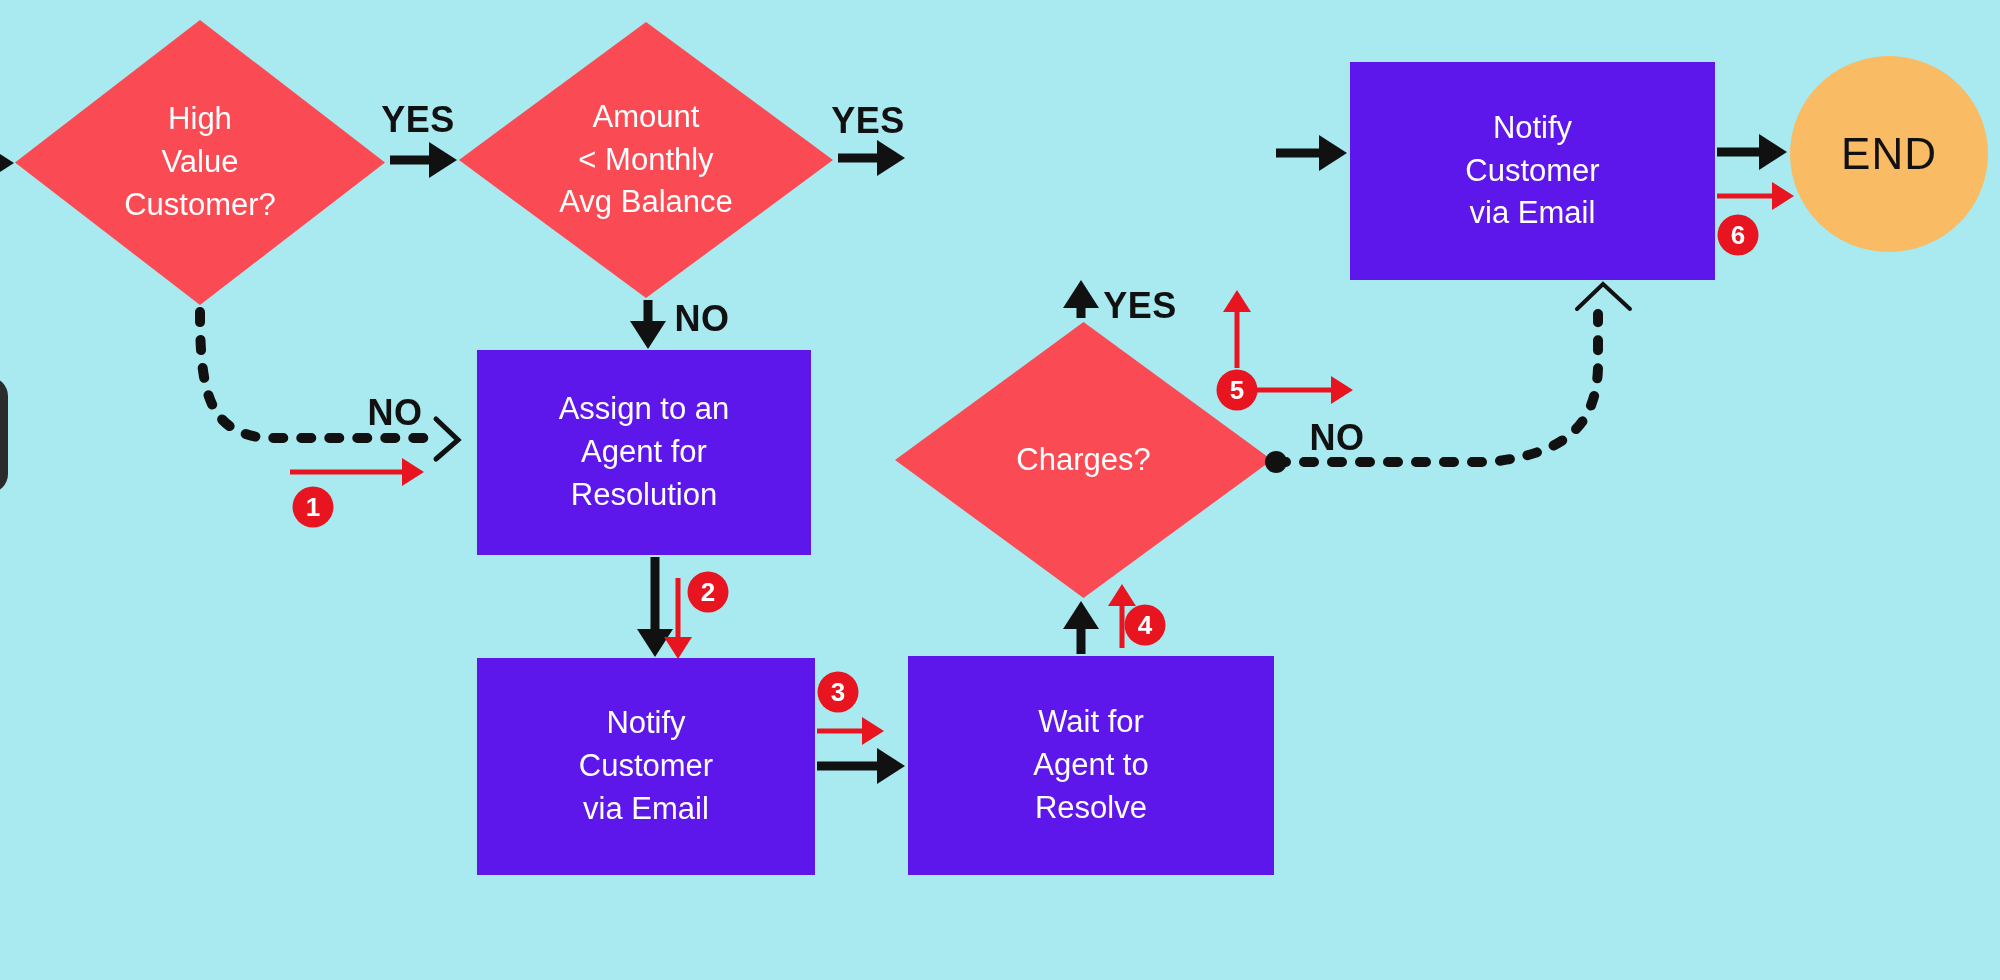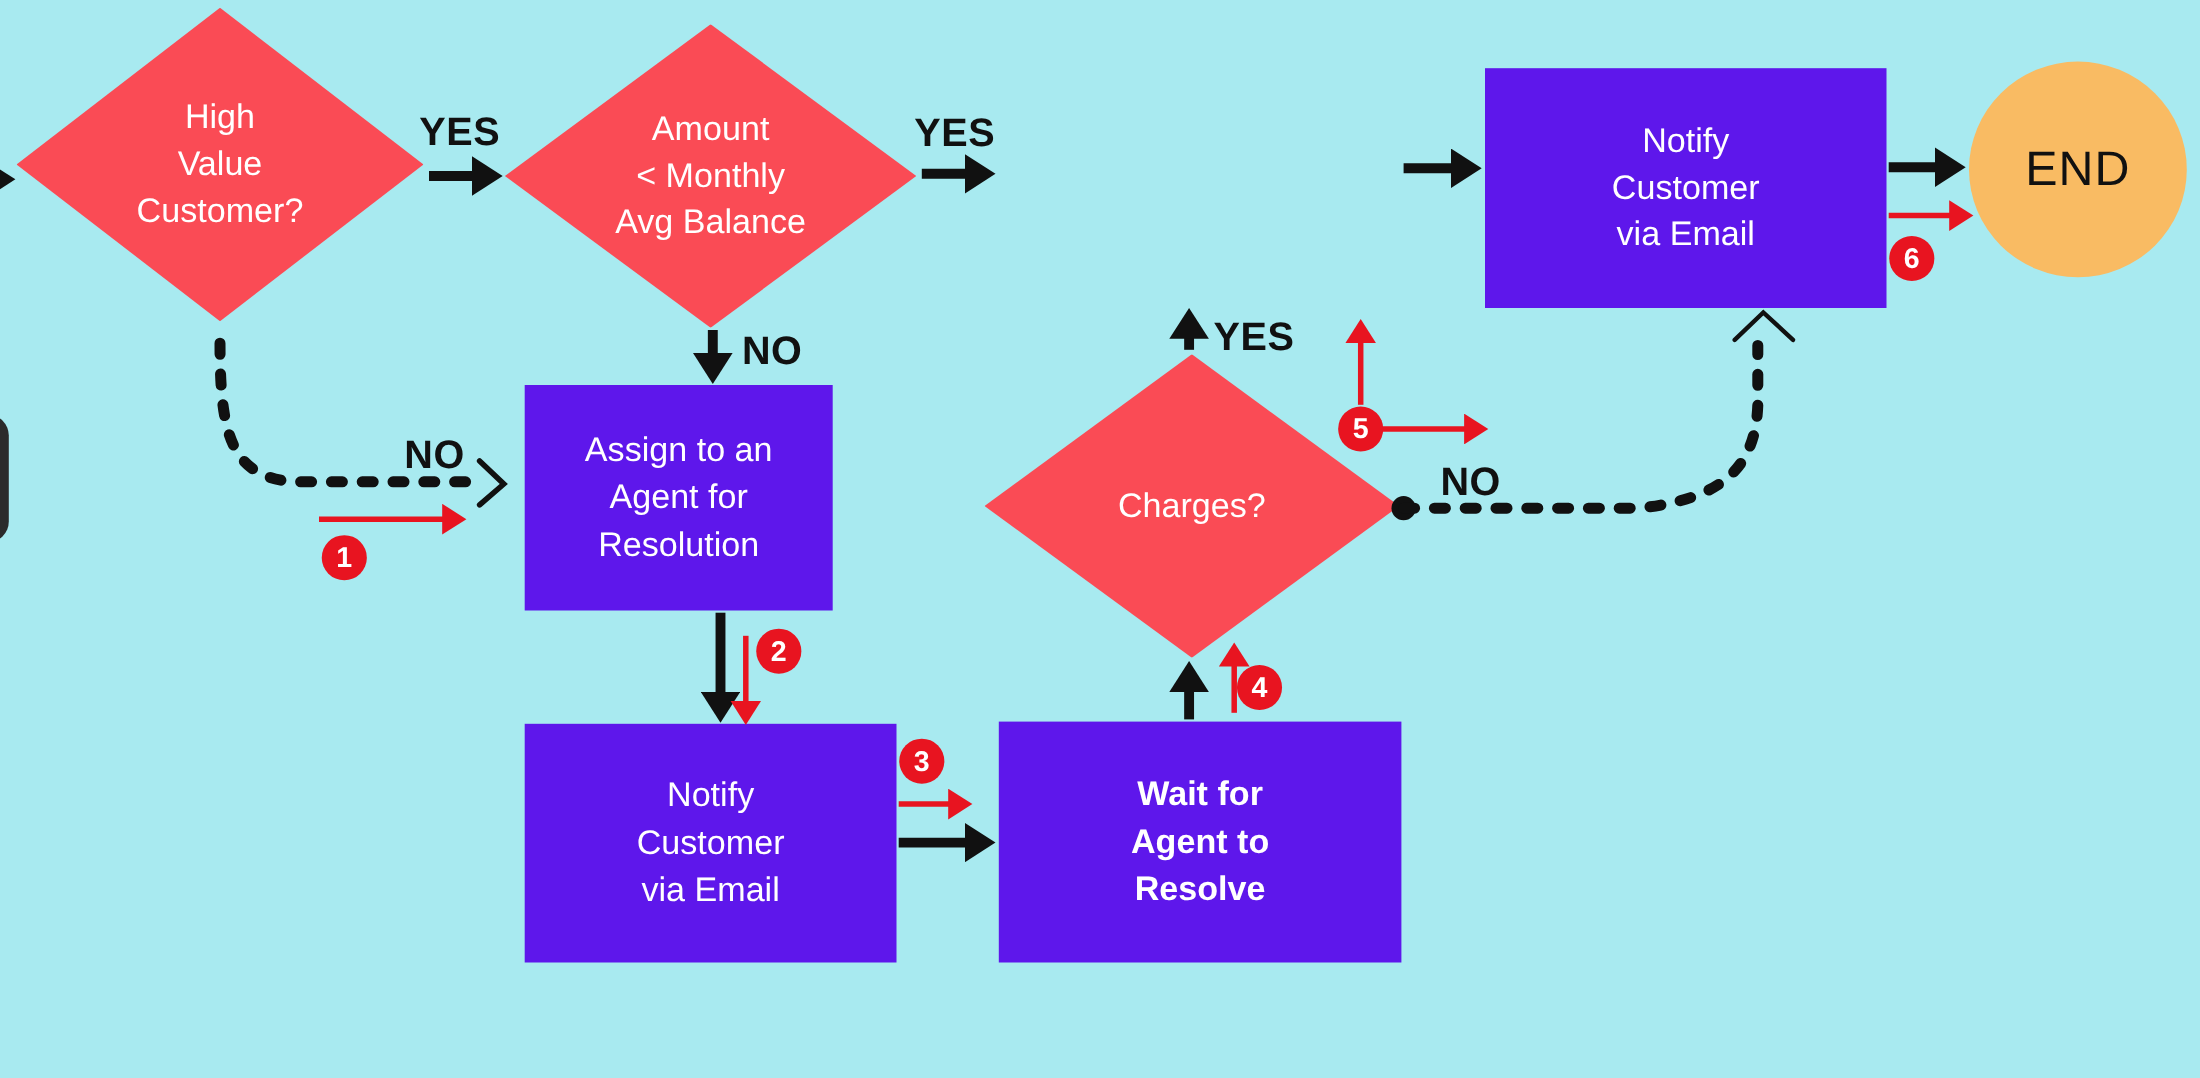--- a/index.html
+++ b/index.html
@@ -36,44 +36,44 @@
   .fragment{position:absolute; left:-30px; top:377px; width:38px; height:116px;
         background:var(--fragment_dark); border-radius:20px; z-index:1;}
 </style>
 </head>
 <body>
 
 <div class="canvas">
 
   <div class="fragment"></div>
 
-  <div class="node decision" style="left:15px; top:7px; width:370px; height:285px;">High
+  <div class="node decision" style="left:15px; top:20px; width:370px; height:285px;">High
 Value
 Customer?</div>
 
   <div class="node decision" style="left:459px; top:22px; width:374px; height:276px;">Amount
 &lt; Monthly
 Avg Balance</div>
 
 
   <div class="node process" style="left:1350px; top:62px; width:365px; height:218px;">Notify
 Customer
 via Email</div>
 
   <div class="node terminator" style="left:1790px; top:56px; width:198px; height:196px;">END</div>
 
-  <div class="node process" style="left:477px; top:350px; width:280px; height:205px;">Assign to an
+  <div class="node process" style="left:477px; top:350px; width:334px; height:205px;">Assign to an
 Agent for
 Resolution</div>
 
   <div class="node process" style="left:477px; top:658px; width:338px; height:217px;">Notify
 Customer
 via Email</div>
 
-  <div class="node process" style="left:908px; top:656px; width:366px; height:219px;font-weight:bold;">Wait for
+  <div class="node process" style="left:908px; top:656px; width:366px; height:219px;">Wait for
 Agent to
 Resolve</div>
 
   <div class="node decision" style="left:895px; top:322px; width:377px; height:276px;">Charges?</div>
 
   <svg class="connector-layer" width="2000" height="980" viewBox="0 0 2000 980">
     <defs>
       <marker id="mh-black" markerUnits="userSpaceOnUse" markerWidth="30" markerHeight="36" refX="1" refY="18" orient="auto">
         <path d="M0,0 L28,18 L0,36 Z" class="fill-black"></path>
       </marker>

